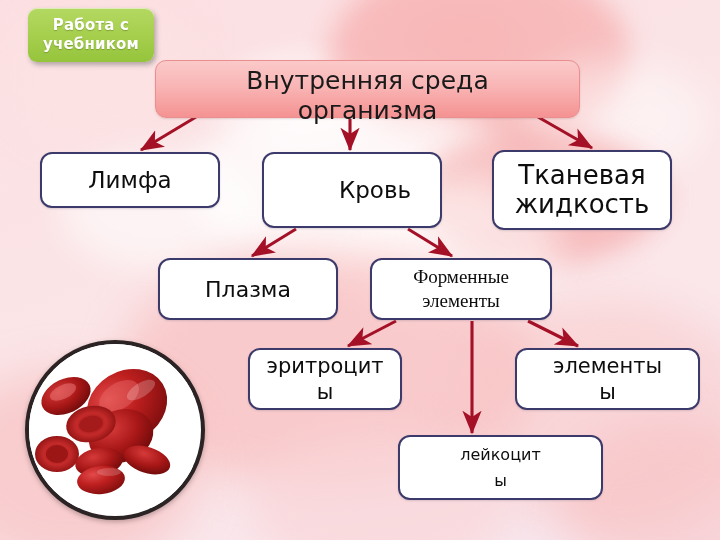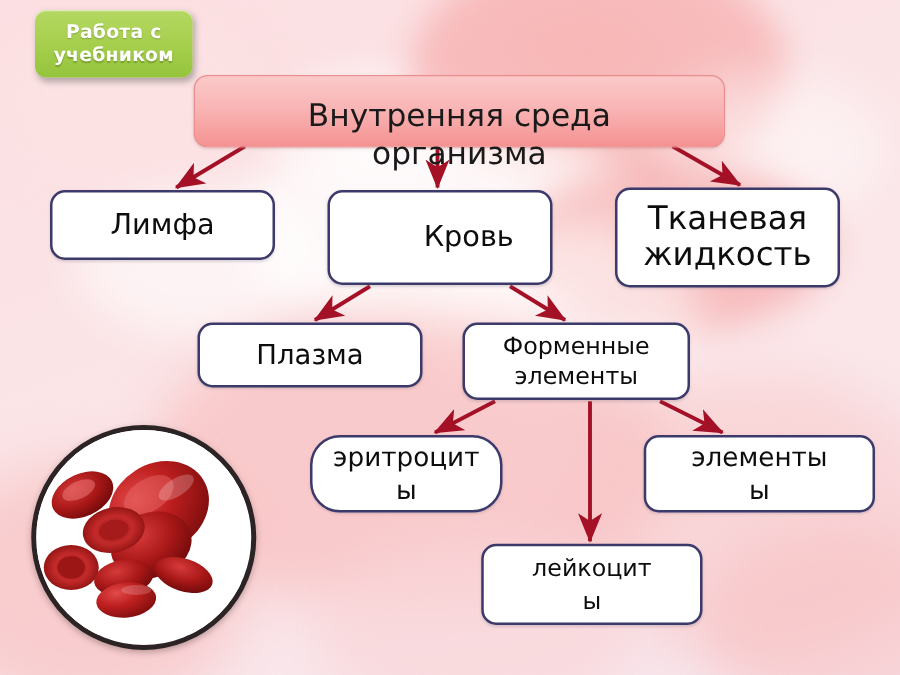--- a/index.html
+++ b/index.html
@@ -74,21 +74,21 @@
     width: 425px; height: 58px;
     box-sizing: border-box;
     border-radius: 11px;
     background: linear-gradient(180deg, #fbc9c9 0%, #f9b5b5 45%, #f59292 100%);
     border: 1px solid #e98f8f;
     box-shadow: 0 1px 2px rgba(160,110,110,0.25);
     color: #1a1a1a;
     font-size: 25px;
     line-height: 30px;
     text-align: center;
-    padding-top: 17px;
+    padding-top: 5px;
     white-space: pre-line;
   }
 
   
   .node {
     position: absolute;
     box-sizing: border-box;
     background: #ffffff;
     border: 2px solid #3c3a6b;
     border-radius: 12px;
@@ -96,25 +96,25 @@
     align-items: center;
     justify-content: center;
     text-align: center;
     color: #0d0d0d;
     white-space: pre-line;
     box-shadow: 0 1px 2px rgba(120,110,130,0.25);
   }
   .n-lymph   { left: 40px;  top: 152px; width: 180px; height: 56px; font-size: 23px; }
   .n-blood   { left: 262px; top: 152px; width: 180px; height: 76px; font-size: 23px; padding-left: 46px; }
   .n-tissue  { left: 492px; top: 150px; width: 180px; height: 80px; font-size: 26px; line-height: 29px; }
-  .n-plasma  { left: 158px; top: 258px; width: 180px; height: 52px; font-size: 22px; }
-  .n-formed  { left: 370px; top: 258px; width: 182px; height: 62px; font-size: 19px; line-height: 24px; }
-  .n-eryth   { left: 248px; top: 348px; width: 154px; height: 62px; font-size: 21px; line-height: 26px; border-radius: 24px; }
+  .n-plasma  { left: 158px; top: 258px; width: 180px; height: 62px; font-size: 22px; }
+  .n-formed  { left: 370px; top: 258px; width: 182px; height: 62px; font-size: 19px; line-height: 24px; font-family: Liberation Serif, serif; }
+  .n-eryth   { left: 248px; top: 348px; width: 154px; height: 62px; font-size: 21px; line-height: 26px; }
   .n-thromb  { left: 515px; top: 348px; width: 185px; height: 62px; font-size: 21px; line-height: 26px; }
-  .n-leuk    { left: 385px; top: 435px; width: 177px; height: 65px; font-size: 19px; line-height: 26px; }
+  .n-leuk    { left: 398px; top: 435px; width: 205px; height: 65px; font-size: 16px; line-height: 26px; }
 
   
   .arrows {
     position: absolute;
     inset: 0;
     pointer-events: none;
   }
 
   
   .blood-photo {

